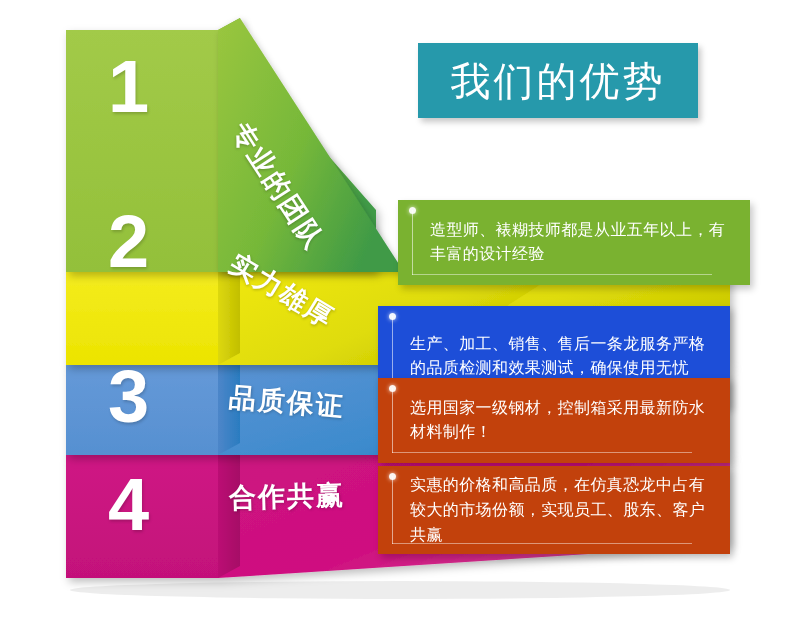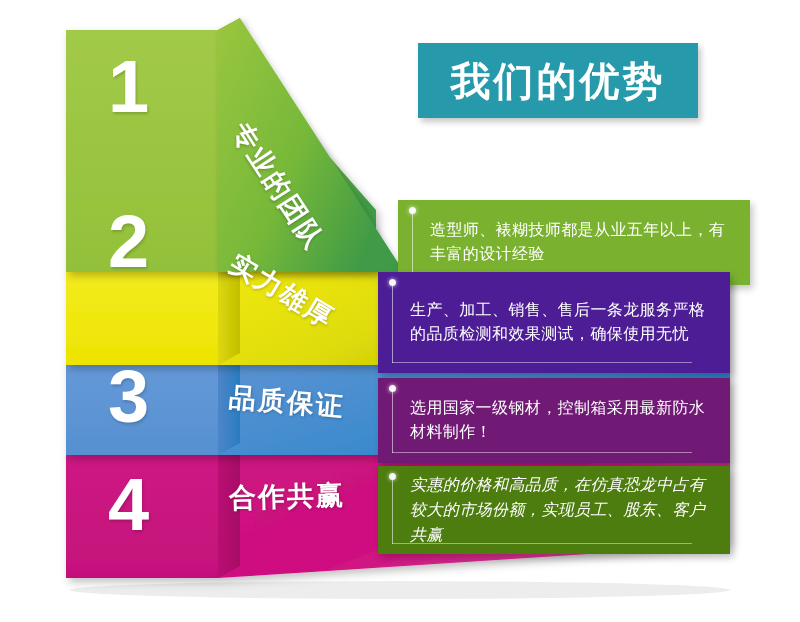--- a/index.html
+++ b/index.html
@@ -37,21 +37,21 @@
     height: 75px;
     background: #2699ab;
     box-shadow: 3px 4px 6px rgba(0,0,0,0.22);
     display: flex;
     align-items: center;
     justify-content: center;
   }
   .title-banner .title-text {
     color: #ffffff;
     font-size: 40px;
-    font-weight: bold;
+    font-weight: normal;
     letter-spacing: 3px;
     line-height: 1;
     white-space: nowrap;
   }
 
   
   .step-number {
     position: absolute;
     color: #ffffff;
     font-size: 74px;
@@ -252,28 +252,28 @@
   <div class="ribbon-label" style="left:238px; top:112px; transform: rotate(57deg);">专业的团队</div>
   <div class="ribbon-label" style="left:232px; top:248px; transform: rotate(31deg);">实力雄厚</div>
   <div class="ribbon-label" style="left:229px; top:384px; transform: rotate(5deg);">品质保证</div>
   <div class="ribbon-label" style="left:229px; top:485px; transform: rotate(-1.5deg);">合作共赢</div>
 
   <div class="desc-panel" style="top:200px; height:85px; background:#7ab230;margin-left:20px;">
     <div class="desc-bracket"></div>
     <div class="desc-text">造型师、裱糊技师都是从业五年以上，有丰富的设计经验</div>
   </div>
 
-  <div class="desc-panel" style="top:272px; height:101px; background:#4c1d95;">
+  <div class="desc-panel" style="top:306px; height:101px; background:#1d4ed8;">
     <div class="desc-bracket"></div>
     <div class="desc-text">生产、加工、销售、售后一条龙服务严格的品质检测和效果测试，确保使用无忧</div>
   </div>
 
-  <div class="desc-panel" style="top:378px; height:85px; background:#701a75;">
+  <div class="desc-panel" style="top:378px; height:85px; background:#c2410c;">
     <div class="desc-bracket"></div>
     <div class="desc-text">选用国家一级钢材，控制箱采用最新防水材料制作！</div>
   </div>
 
-  <div class="desc-panel" style="top:466px; height:88px; background:#4d7c0f;font-style:italic;">
+  <div class="desc-panel" style="top:466px; height:88px; background:#c2410c;">
     <div class="desc-bracket"></div>
     <div class="desc-text">实惠的价格和高品质，在仿真恐龙中占有较大的市场份额，实现员工、股东、客户共赢</div>
   </div>
 
 </div>
 
 </body></html>

